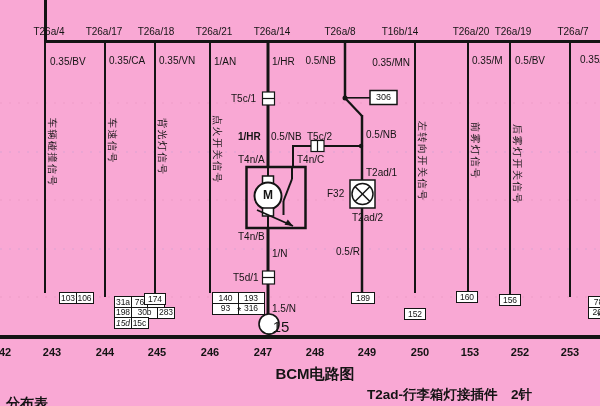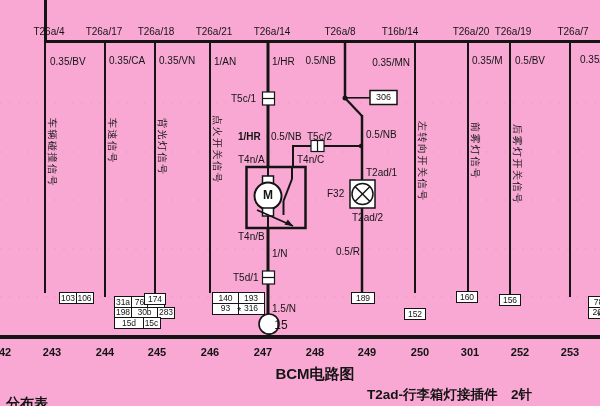--- a/index.html
+++ b/index.html
@@ -160,21 +160,21 @@
   <div class="t b" style="left:238px;top:131px;">1/HR</div>
   <div class="t" style="left:271px;top:131px;">0.5/NB</div>
   <div class="t" style="left:307px;top:131px;">T5c/2</div>
   <div class="t" style="left:238px;top:154px;">T4n/A</div>
   <div class="t" style="left:297px;top:154px;">T4n/C</div>
   <div class="t" style="left:254px;top:189px;width:28px;text-align:center;font-size:12px;font-weight:700;">M</div>
   <div class="t" style="left:238px;top:231px;">T4n/B</div>
   <div class="t" style="left:272px;top:248px;">1/N</div>
   <div class="t" style="left:233px;top:272px;">T5d/1</div>
   <div class="t" style="left:272px;top:303px;">1.5/N</div>
-  <div class="t" style="left:259px;top:319px;width:44px;text-align:center;font-size:12px;">15</div>
+  <div class="t" style="left:259px;top:319px;width:44px;text-align:center;font-size:15px;">15</div>
 
   <div class="boxlabel" style="left:370px;top:93px;width:27px;">306</div>
   <div class="t" style="left:366px;top:129px;">0.5/NB</div>
   <div class="t" style="left:366px;top:167px;">T2ad/1</div>
   <div class="t" style="left:327px;top:188px;">F32</div>
   <div class="t" style="left:352px;top:212px;">T2ad/2</div>
   <div class="t" style="left:336px;top:246px;">0.5/R</div>
   <div class="cellrow" style="left:351px;top:292px;">
     <div class="cell" style="width:24px;">189</div>
   </div>
@@ -189,21 +189,21 @@
       <div class="cell" style="width:18px;">31a</div>
       <div class="cell" style="width:18px;">76</div>
       <div class="cell" style="width:18px;">64c</div>
     </div>
     <div class="cellrow">
       <div class="cell" style="width:18px;">198</div>
       <div class="cell" style="width:28px;">30b</div>
       <div class="cell" style="width:18px;">283</div>
     </div>
     <div class="cellrow">
-      <div class="cell" style="width:30px;">15d</div>
+      <div class="cell" style="width:18px;font-style:italic;">15d</div>
       <div class="cell" style="width:18px;">15c</div>
     </div>
   </div>
 
   <div class="cellrow" style="left:144px;top:293px;">
     <div class="cell" style="width:22px;">174</div>
   </div>
 
   <div class="rowstack" style="left:182px;top:292px;">
     <div class="cellrow">
@@ -240,21 +240,21 @@
 
   <div class="scale" style="left:-13px;">242</div>
   <div class="scale" style="left:37px;">243</div>
   <div class="scale" style="left:90px;">244</div>
   <div class="scale" style="left:142px;">245</div>
   <div class="scale" style="left:195px;">246</div>
   <div class="scale" style="left:248px;">247</div>
   <div class="scale" style="left:300px;">248</div>
   <div class="scale" style="left:352px;">249</div>
   <div class="scale" style="left:405px;">250</div>
-  <div class="scale" style="left:455px;">301</div>
+  <div class="scale" style="left:455px;">153</div>
   <div class="scale" style="left:505px;">252</div>
   <div class="scale" style="left:555px;">253</div>
 
   <div class="title" style="left:240px;top:365px;width:150px;text-align:center;">BCM电路图</div>
   <div class="t" style="left:367px;top:388px;font-size:13.5px;font-weight:700;white-space:pre;">T2ad-行李箱灯接插件　2针</div>
   <div class="t" style="left:6px;top:396px;font-size:14px;font-weight:700;">分布表</div>
 
 </div>
 
 </body></html>

